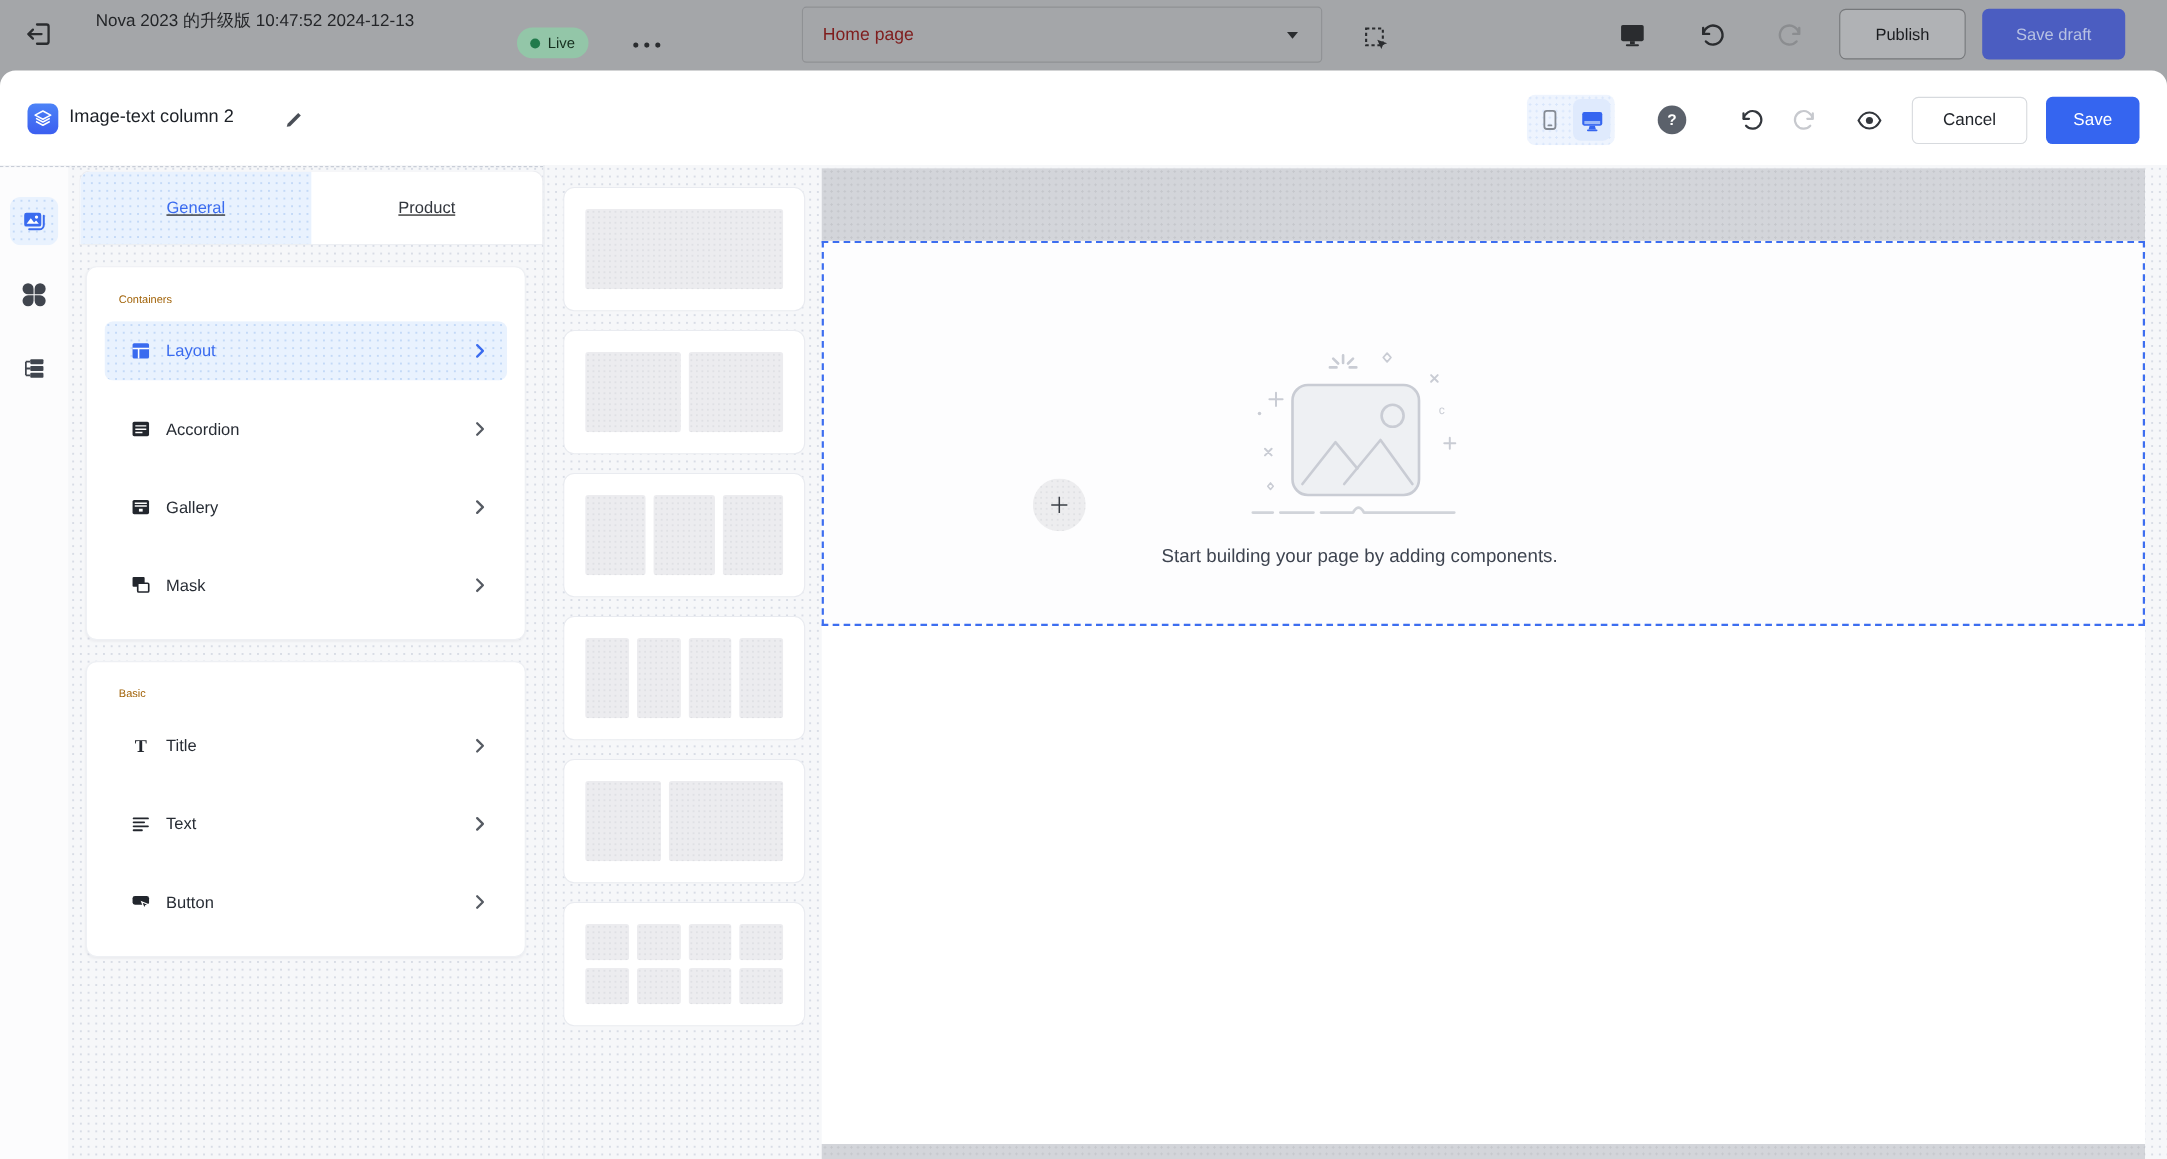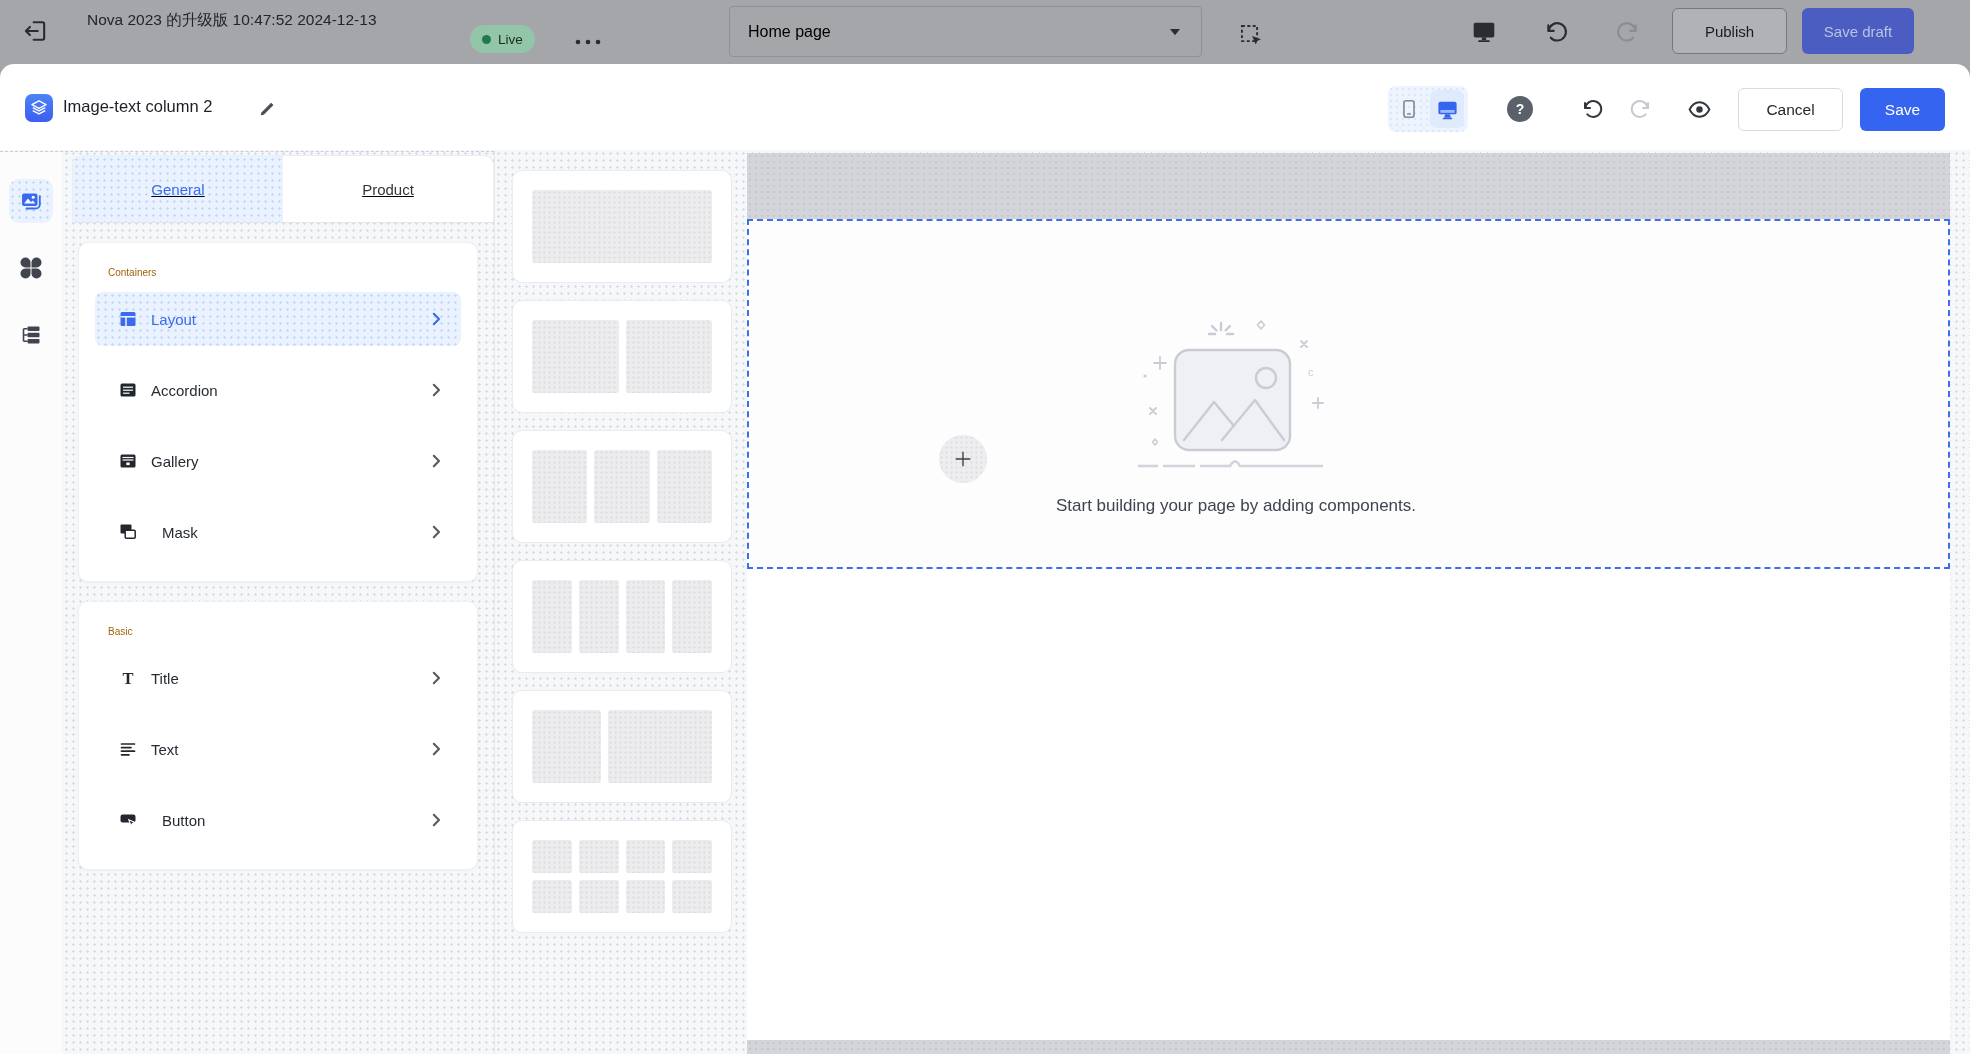--- a/index.html
+++ b/index.html
@@ -14,26 +14,26 @@
 
   
   .topbar{position:absolute;left:0;top:0;width:1970px;height:78px;background:#a4a6a9;color:#2a2c2f;}
   .tb-back{left:22px;top:17px;width:28px;height:28px;color:#2a2c2f;}
   .tb-title{left:87px;top:9px;width:320px;font-size:15.5px;line-height:21.5px;color:#232528;}
   .tb-live{left:470px;top:25px;height:28px;border-radius:14px;background:#93c6a8;color:#16301f;
     display:flex;align-items:center;gap:7px;padding:0 12px;font-size:13.5px;}
   .tb-live .dot{width:9px;height:9px;border-radius:50%;background:#217a4b;}
   .tb-ellipsis{left:574px;top:33px;width:30px;height:14px;color:#2a2c2f;}
   .tb-pagesel{left:729px;top:6px;width:473px;height:51px;border:1px solid #8f9194;border-radius:4px;
-    display:flex;align-items:center;justify-content:space-between;padding:0 20px 0 18px;font-size:16px;color:#000000;}
+    display:flex;align-items:center;justify-content:space-between;padding:0 20px 0 18px;font-size:16px;color:#7f1d1d;}
   .tb-ic{top:22px;width:28px;height:28px;color:#2a2c2f;}
   .tb-ic.disabled{color:#8b8d90;}
   .tb-publish{left:1672px;top:8px;width:115px;height:46px;background:#b0b2b5;border:1px solid #76787b;
     border-radius:6px;font-size:15px;color:#1a1c1f;}
-  .tb-savedraft{left:1802px;top:8px;width:112px;height:46px;background:#4b5dc1;border:none;
+  .tb-savedraft{left:1802px;top:8px;width:130px;height:46px;background:#4b5dc1;border:none;
     border-radius:6px;font-size:15px;color:#b8c2e3;}
 
   
   .chromebar{position:absolute;left:0;top:64px;width:1970px;height:86px;background:#ffffff;
     border-radius:14px 14px 0 0;}
   .cb-badge{left:25px;top:30px;width:28px;height:28px;border-radius:7px;
     background:linear-gradient(180deg,#4c83f7,#3b5ef0);display:flex;align-items:center;justify-content:center;}
   .cb-title{left:63px;top:33px;font-size:16.5px;color:#1c2026;}
   .cb-pencil{left:258px;top:36px;width:18px;height:18px;color:#4a4f57;}
   .cb-devices{left:1388px;top:22px;width:80px;height:46px;border-radius:8px;display:flex;align-items:center;
@@ -59,21 +59,21 @@
   .tabbar{left:72px;top:5px;width:422px;height:68px;background:#fff;border:1px solid #ecedf1;border-bottom-color:#e3e6eb;
     border-radius:10px 10px 0 0;display:flex;overflow:hidden;text-decoration:underline;}
   .tab{flex:1;display:flex;align-items:center;justify-content:center;font-size:15px;color:#32363d;}
   .tab.active{color:#3a6bef;background-color:#e9f2fe;background-image:radial-gradient(#c3d9f7 1px,rgba(0,0,0,0) 1.1px);background-size:7px 7px;}
   .groups{left:78px;top:92px;width:400px;}
   .gcard{background:#fff;border:1px solid #eef0f4;border-radius:10px;padding:24px 16px 22px 16px;
     margin-bottom:19px;box-shadow:0 1px 2px rgba(25,35,60,.04);}
   .gtitle{font-size:10px;color:#a16207;margin:0 0 14px 13px;}
   .crow{height:54px;display:flex;align-items:center;border-radius:8px;padding:0 16px 0 24px;
     color:#272c34;font-size:15px;margin-bottom:17px;}
-  .crow:last-child{margin-bottom:0;gap:11px;}
+  .crow:last-child{margin-bottom:0;}
   .crow .ricon{width:18px;height:18px;margin-right:14px;color:#22262d;display:inline-flex;}
   .crow .rchev{margin-left:auto;width:18px;height:18px;color:#565b63;display:inline-flex;}
   .crow.active{background-color:#e9f2fe;background-image:radial-gradient(#c3d9f7 1px,rgba(0,0,0,0) 1.1px);
     background-size:7px 7px;color:#3a6bef;}
   .crow.active .ricon,.crow.active .rchev{color:#3a6bef;}
   .strip{left:494px;top:0;width:253px;height:904px;border-left:1px solid #e6e9ee;}
   .vcards{left:512px;top:20px;width:220px;}
   .vcard{height:113px;background:#fff;border:1px solid #e9ebf0;border-radius:10px;margin-bottom:17px;
     padding:19px;display:flex;flex-direction:column;gap:7px;}
   .vrow{flex:1;display:flex;gap:7px;}

